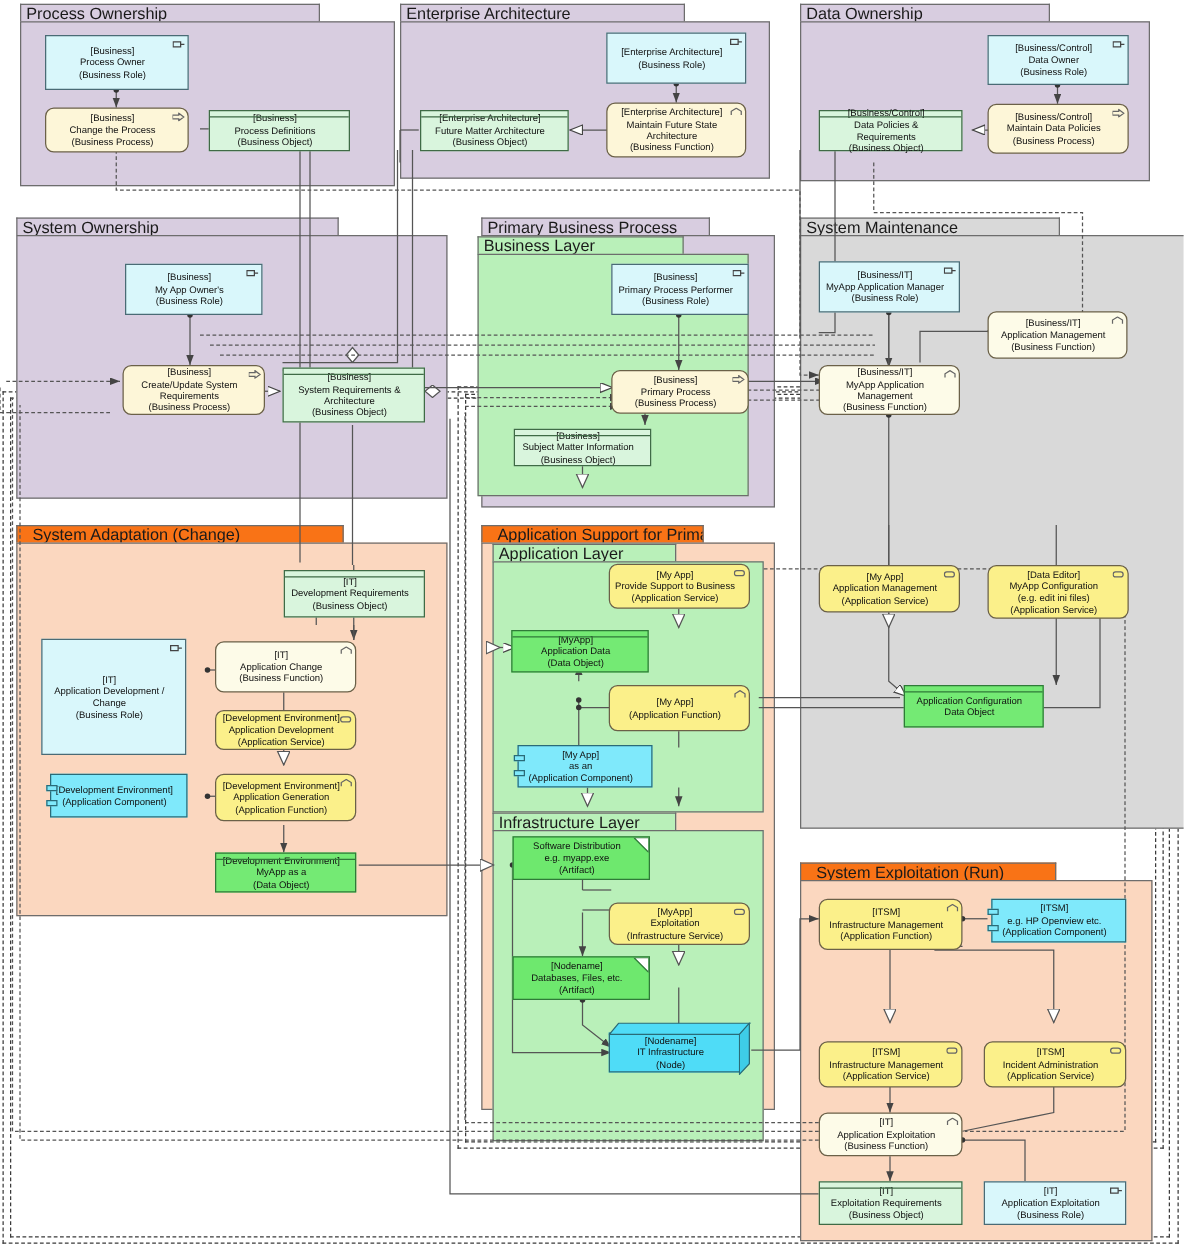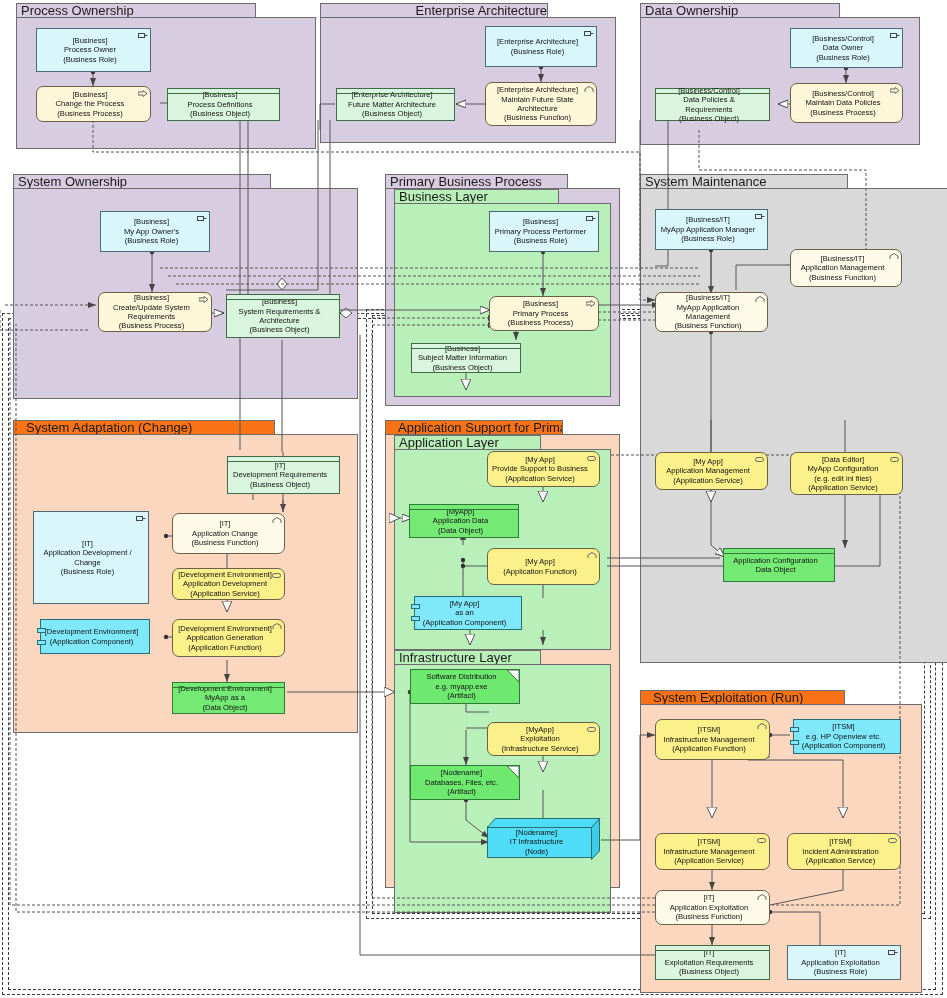--- a/index.html
+++ b/index.html
@@ -63,39 +63,39 @@
   <div class="dashframe" style="left:8px;top:318px;width:928px;height:672px;"></div>
   <div class="dashframe" style="left:366px;top:309px;width:565px;height:610px;"></div>
   <div class="dashframe" style="left:372px;top:315px;width:553px;height:599px;"></div>
 
   <div class="grp g-purple" style="left:16px;top:3px;width:300px;height:146px;">
     <div class="grp-tab" style="width:240px;">Process Ownership</div>
     <div class="grp-body"></div>
   </div>
 
   <div class="grp g-purple" style="left:320px;top:3px;width:296px;height:140px;">
-    <div class="grp-tab" style="width:228px;text-align:right;">Enterprise Architecture</div>
+    <div class="grp-tab" style="width:228px;">Enterprise Architecture</div>
     <div class="grp-body"></div>
   </div>
 
   <div class="grp g-purple" style="left:640px;top:3px;width:280px;height:142px;">
     <div class="grp-tab" style="width:200px;">Data Ownership</div>
     <div class="grp-body"></div>
   </div>
 
   <div class="grp g-purple" style="left:13px;top:174px;width:345px;height:225px;">
     <div class="grp-tab" style="width:258px;">System Ownership</div>
     <div class="grp-body"></div>
   </div>
 
   <div class="grp g-purple" style="left:385px;top:174px;width:235px;height:232px;">
     <div class="grp-tab" style="width:183px;">Primary Business Process</div>
     <div class="grp-body"></div>
   </div>
-  <div class="grp g-green" style="left:394px;top:189px;width:217px;height:208px;">
+  <div class="grp g-green" style="left:382px;top:189px;width:217px;height:208px;">
     <div class="grp-tab" style="width:165px;">Business Layer</div>
     <div class="grp-body"></div>
   </div>
 
   <div class="grp g-grey" style="left:640px;top:174px;width:334px;height:489px;">
     <div class="grp-tab" style="width:208px;">System Maintenance</div>
     <div class="grp-body"></div>
   </div>
 
   <div class="grp g-peach" style="left:13px;top:420px;width:345px;height:313px;">

